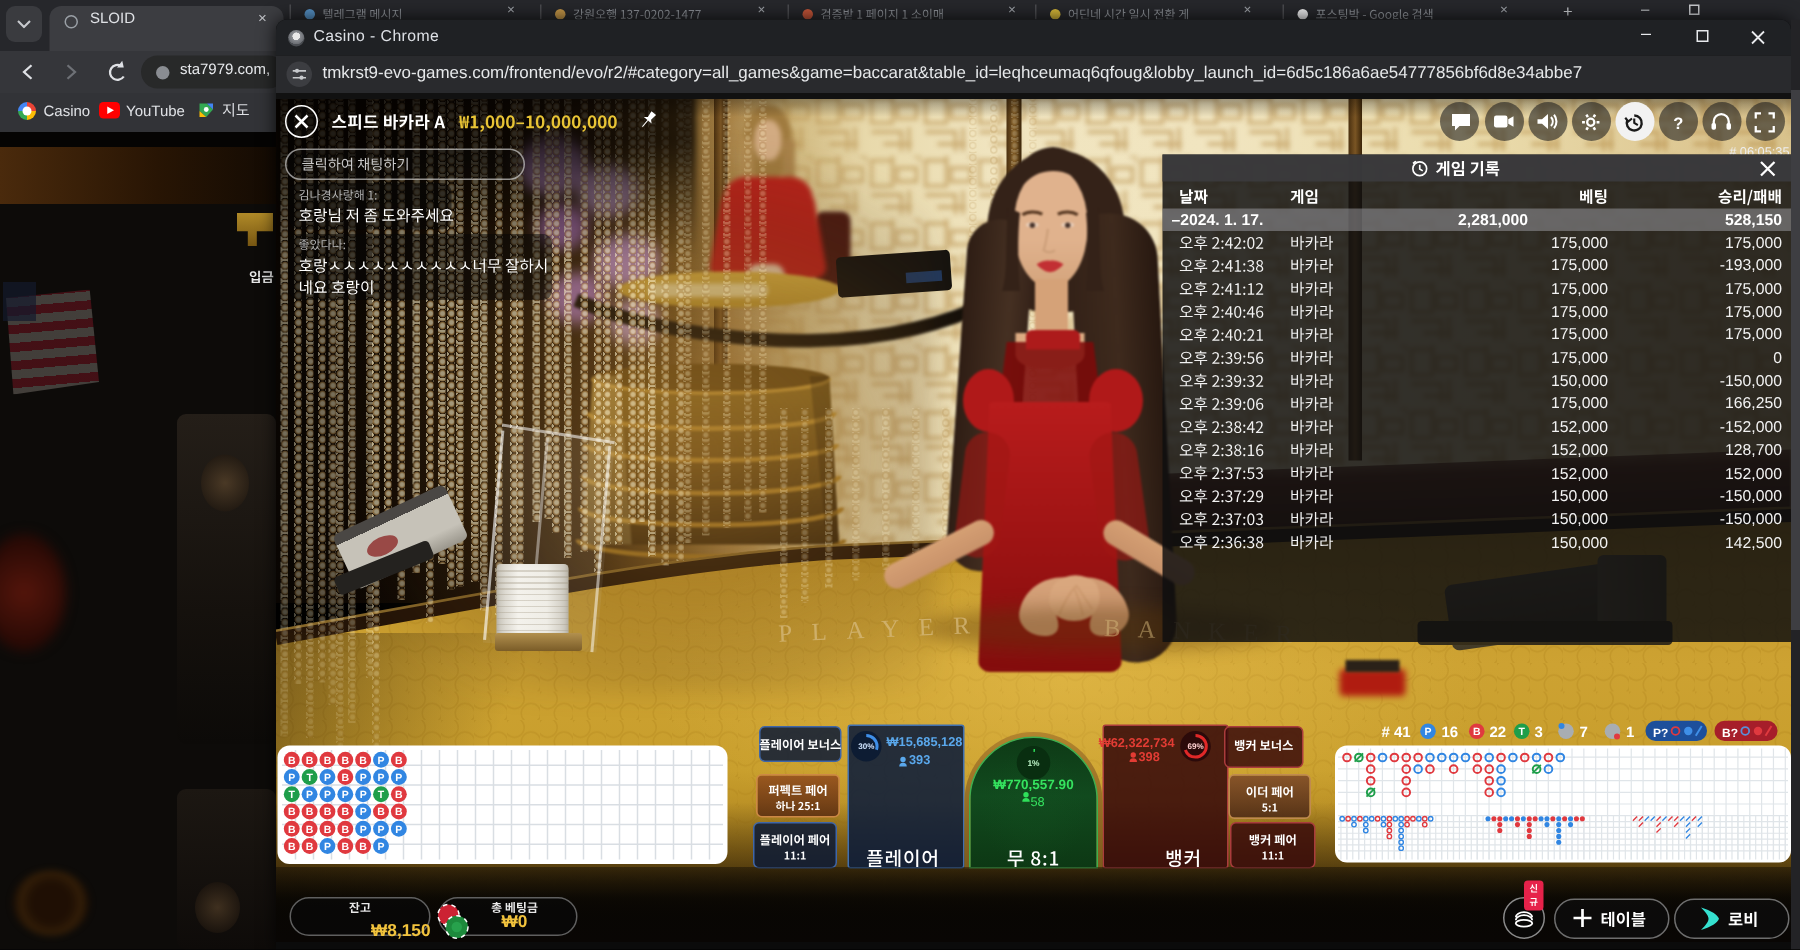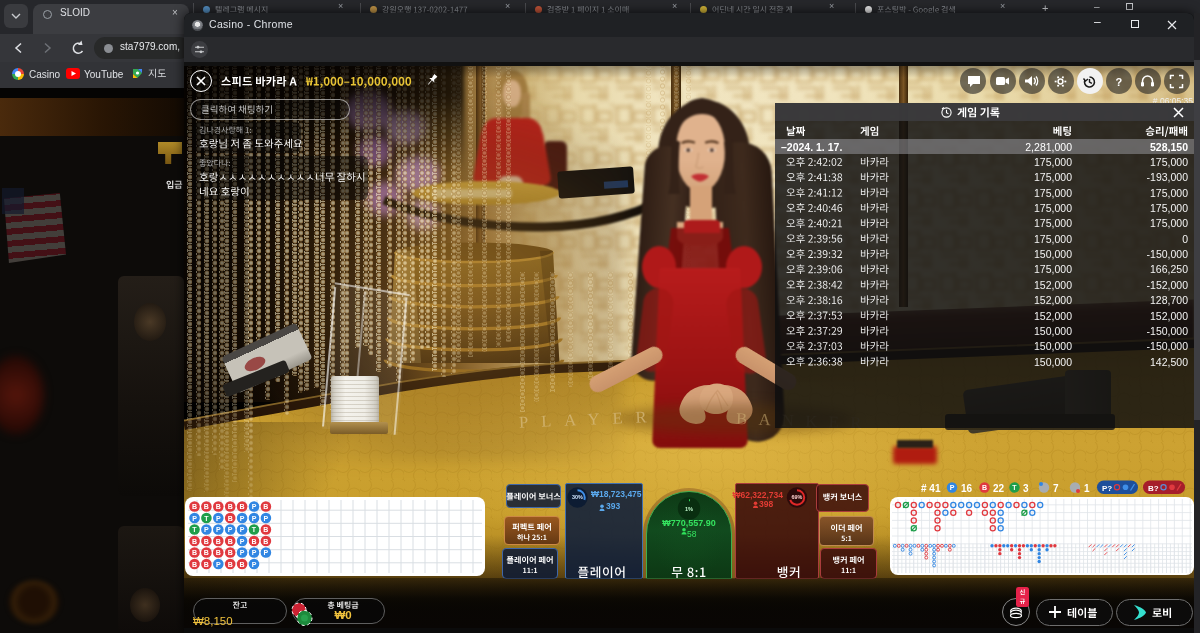--- a/index.html
+++ b/index.html
@@ -312,20 +312,21 @@
 <svg class="abs" style="left:983px;top:7px" width="10" height="10">
       <path d="M1 1 L9 9 M9 1 L1 9" stroke="#e8eaed" stroke-width="1.2"></path>
     </svg>
 <div class="abs" style="left:0;top:24px;width:1010px;height:25px;background:#292a2d"></div>
 <div class="abs" style="left:7px;top:28px;width:17px;height:17px;border-radius:50%;background:#3c3d41"></div>
 <svg class="abs" style="left:11px;top:32px" width="9" height="9">
       <path d="M0 2.2 H9 M0 6.8 H9" stroke="#c7c9cc" stroke-width="1.1"></path>
       <circle cx="3" cy="2.2" r="1.4" fill="#c7c9cc"></circle>
       <circle cx="6" cy="6.8" r="1.4" fill="#c7c9cc"></circle>
     </svg>
+<div class="abs" style="left:31px;top:30px;color:#e6e8ea;font-size:11.3px;white-space:nowrap;letter-spacing:0px">tmkrst9-evo-games.com/frontend/evo/r2/#category=all_games&amp;game=baccarat&amp;table_id=leqhceumaq6qfoug&amp;lobby_launch_id=6d5c186a6ae54777856bf6d8e34abbe7</div>
 </div>
 <div class="abs" id="video" style="left:184px;top:62px;width:1010px;height:566px;overflow:hidden;background:#000">
 <div class="abs" style="left:0;top:0;width:1010px;height:340px;background:linear-gradient(90deg,#090502 0%,#0e0803 8%,#1d1206 15%,#3a2610 21%,#6e4f1e 26%,#a8844a 30%,#d0b87e 34%,#e8d9ab 39%,#f0e4bf 47%,#f1e5c0 62%,#eadbab 80%,#ddc792 94%,#d8c28c 100%)"></div>
 <svg class="abs" style="left:250px;top:0;filter:blur(1.9px)" width="760" height="340" viewBox="0 0 760 340">
 <defs>
         <pattern id="lat" width="36" height="42" patternUnits="userSpaceOnUse">
 <g stroke="#aa7a30" stroke-width="2.2" fill="none" opacity="0.62">
 <rect x="3" y="3" width="14" height="17"></rect>
             <rect x="20" y="8" width="13" height="9"></rect>
 <path d="M3 26 h20 v13 M28 23 v16 M11 34 h19"></path>
@@ -609,21 +610,21 @@
 <svg class="abs" style="left:941px;top:107px" width="11" height="11">
     <circle cx="5.5" cy="5.5" r="4.6" stroke="#fff" stroke-width="1.1" fill="none"></circle>
     <path d="M5.5 2.8 v2.9 l2 1.2" stroke="#fff" stroke-width="1.1" fill="none"></path>
     <path d="M1 2 l2-1.5" stroke="#fff" stroke-width="1.1"></path>
   </svg>
 <svg class="abs" style="left:1173px;top:107px" width="11" height="11">
     <path d="M1 1 L10 10 M10 1 L1 10" stroke="#fff" stroke-width="1.5"></path>
   </svg>
 <div class="abs" style="left:775px;top:139px;width:419px;height:15px;background:rgba(150,150,155,.55)"></div>
 <div class="abs" style="left:781px;top:141px;color:#fff;font-size:10.5px;font-weight:bold">–2024. 1. 17.</div>
-<div class="abs" style="left:972px;top:141px;width:100px;text-align:right;color:#fff;font-size:10.5px;font-weight:normal">2,281,000</div>
+<div class="abs" style="left:972px;top:141px;width:100px;color:#fff;font-size:10.5px;font-weight:bold">2,281,000</div>
 <div class="abs" style="left:1088px;top:141px;width:100px;text-align:right;color:#fff;font-size:10.5px;font-weight:bold">528,150</div>
 <div class="abs" style="left:972px;top:156.0px;width:100px;text-align:right;color:#f2f2f2;font-size:10.5px">175,000</div>
 <div class="abs" style="left:1088px;top:156.0px;width:100px;text-align:right;color:#f2f2f2;font-size:10.5px">175,000</div>
 <div class="abs" style="left:972px;top:171.3px;width:100px;text-align:right;color:#f2f2f2;font-size:10.5px">175,000</div>
 <div class="abs" style="left:1088px;top:171.3px;width:100px;text-align:right;color:#f2f2f2;font-size:10.5px">-193,000</div>
 <div class="abs" style="left:972px;top:186.7px;width:100px;text-align:right;color:#f2f2f2;font-size:10.5px">175,000</div>
 <div class="abs" style="left:1088px;top:186.7px;width:100px;text-align:right;color:#f2f2f2;font-size:10.5px">175,000</div>
 <div class="abs" style="left:972px;top:202.0px;width:100px;text-align:right;color:#f2f2f2;font-size:10.5px">175,000</div>
 <div class="abs" style="left:1088px;top:202.0px;width:100px;text-align:right;color:#f2f2f2;font-size:10.5px">175,000</div>
 <div class="abs" style="left:972px;top:217.4px;width:100px;text-align:right;color:#f2f2f2;font-size:10.5px">175,000</div>
@@ -672,21 +673,21 @@
     </g>
     <g transform="translate(753.0,501.5)" fill="#e23c34">
       <circle cx="2.5" cy="1.8" r="1.8"></circle>
       <path d="M0 6.5 a2.5 2.5 0 0 1 5 0 Z"></path>
     </g>
     <g transform="translate(681.5,528.0)" fill="#2fe05a">
       <circle cx="2.5" cy="1.8" r="1.8"></circle>
       <path d="M0 6.5 a2.5 2.5 0 0 1 5 0 Z"></path>
     </g>
   </svg>
-<div class="abs" style="left:591px;top:489px;color:#5aa8ec;font-weight:bold;font-size:8.5px">₩18,723,475</div>
+<div class="abs" style="left:591px;top:489px;color:#5aa8ec;font-weight:bold;font-size:8.5px">₩15,685,128</div>
 <div class="abs" style="left:606px;top:501px;color:#5aa8ec;font-weight:bold;font-size:8.5px">393</div>
 <div class="abs" style="left:683px;top:490px;width:100px;text-align:right;color:#e23c34;font-weight:bold;font-size:8.5px">₩62,322,734</div>
 <div class="abs" style="left:759px;top:499px;color:#e23c34;font-weight:bold;font-size:8.5px">398</div>
 <div class="abs" style="left:639px;top:518px;width:100px;text-align:center;color:#35e35f;font-weight:bold;font-size:9px">₩770,557.90</div>
 <div class="abs" style="left:687px;top:529px;color:#35e35f;font-weight:normal;font-size:8.5px">58</div>
 <div class="abs" style="left:185px;top:497px;width:300px;height:79px;background:#fff;border-radius:8px"></div>
 <svg class="abs" style="left:185px;top:497px" width="300" height="79" viewBox="0 0 300 79">
     <g stroke="#d9dee3" stroke-width="1">
       <line x1="12" y1="3" x2="12" y2="76"></line>
       <line x1="24" y1="3" x2="24" y2="76"></line>
@@ -1075,21 +1076,21 @@
     <line x1="1130.5" y1="490.5" x2="1134.5" y2="484" stroke="#3f8fe8" stroke-width="1.3"></line>
     <rect x="1143" y="480.5" width="42" height="13.5" rx="6.7" fill="#a61e2a"></rect>
     <text x="1148" y="491" font-size="8" font-weight="bold" fill="#fff" font-family="Liberation Sans">B?</text>
     <circle cx="1163.5" cy="487.3" r="2.6" fill="none" stroke="#5a8fd8" stroke-width="1.2"></circle>
     <circle cx="1172" cy="487.3" r="2.8" fill="#e0393f"></circle>
     <line x1="1177" y1="490.5" x2="1181" y2="484" stroke="#e0393f" stroke-width="1.3"></line>
   </svg>
 <div class="abs" style="left:184px;top:578px;width:1010px;height:50px;background:linear-gradient(180deg,rgba(16,11,5,.45),rgba(8,6,3,.85) 42%,#090604 100%)"></div>
 <div class="abs" style="left:193px;top:598px;width:94px;height:26px;border-radius:13px;border:1px solid #5f5f5f;background:rgba(8,8,8,.72)"></div>
 <div class="abs" style="left:292px;top:598px;width:93px;height:26px;border-radius:13px;border:1px solid #5f5f5f;background:rgba(8,8,8,.72)"></div>
-<div class="abs" style="left:193px;top:615px;width:94px;text-align:left;color:#f2c33d;font-weight:normal;font-size:11.5px">₩8,150</div>
+<div class="abs" style="left:193px;top:615px;width:94px;text-align:right;color:#f2c33d;font-weight:bold;font-size:11.5px">₩8,150</div>
 <div class="abs" style="left:296px;top:609px;width:94px;text-align:center;color:#f2c33d;font-weight:bold;font-size:11.5px">₩0</div>
 <svg class="abs" style="left:288px;top:600px" width="30" height="30" viewBox="0 0 30 30">
     <circle cx="11" cy="10" r="7" fill="#cc2233" stroke="#fff" stroke-width="1" stroke-dasharray="3 2.8"></circle>
     <circle cx="16.5" cy="18" r="7.5" fill="#1d8a3c" stroke="#fff" stroke-width="1" stroke-dasharray="3 2.8"></circle>
     <circle cx="16.5" cy="18" r="3.5" fill="#27a14c"></circle>
   </svg>
 <div class="abs" style="left:1002px;top:598px;width:28px;height:28px;border-radius:50%;border:1.5px solid #8a8a8a;background:rgba(10,10,10,.6)"></div>
 <svg class="abs" style="left:1008px;top:604px" width="16" height="16" viewBox="0 0 16 16">
     <g stroke="#fff" stroke-width="1.2" fill="none">
       <ellipse cx="8" cy="11.5" rx="5.5" ry="2.2"></ellipse>

